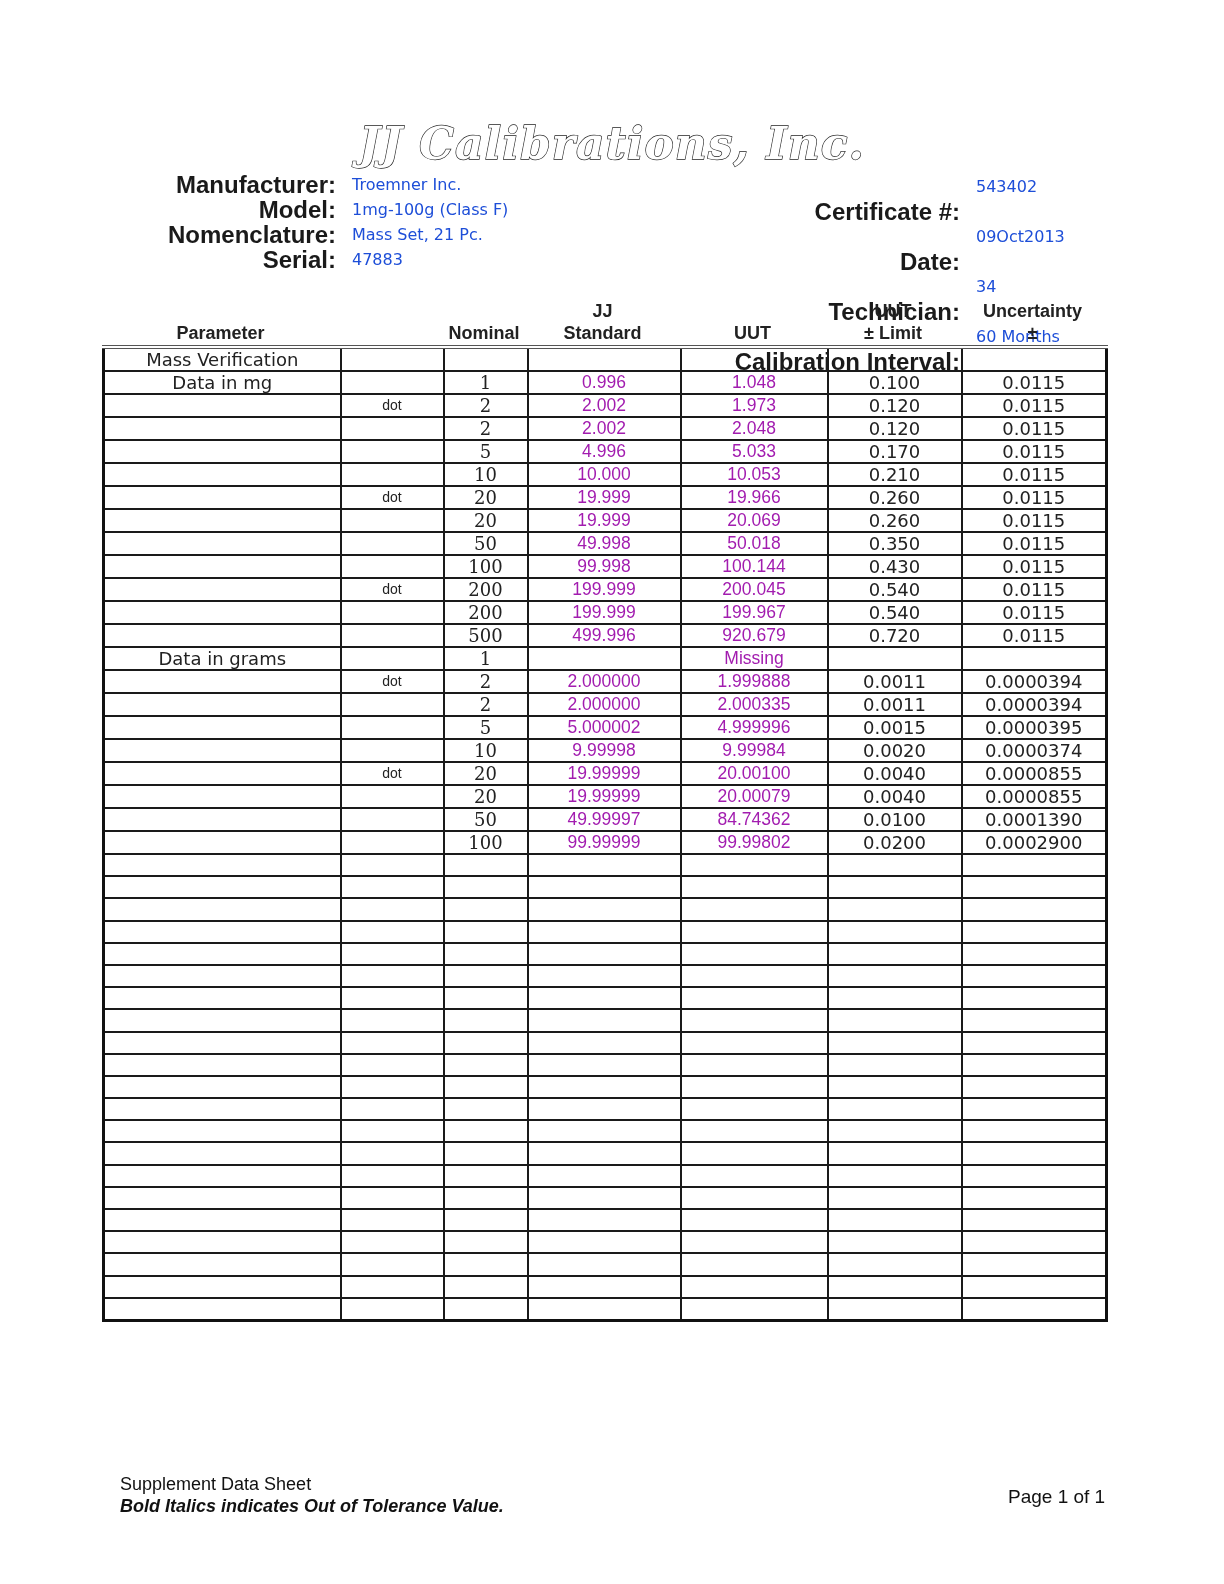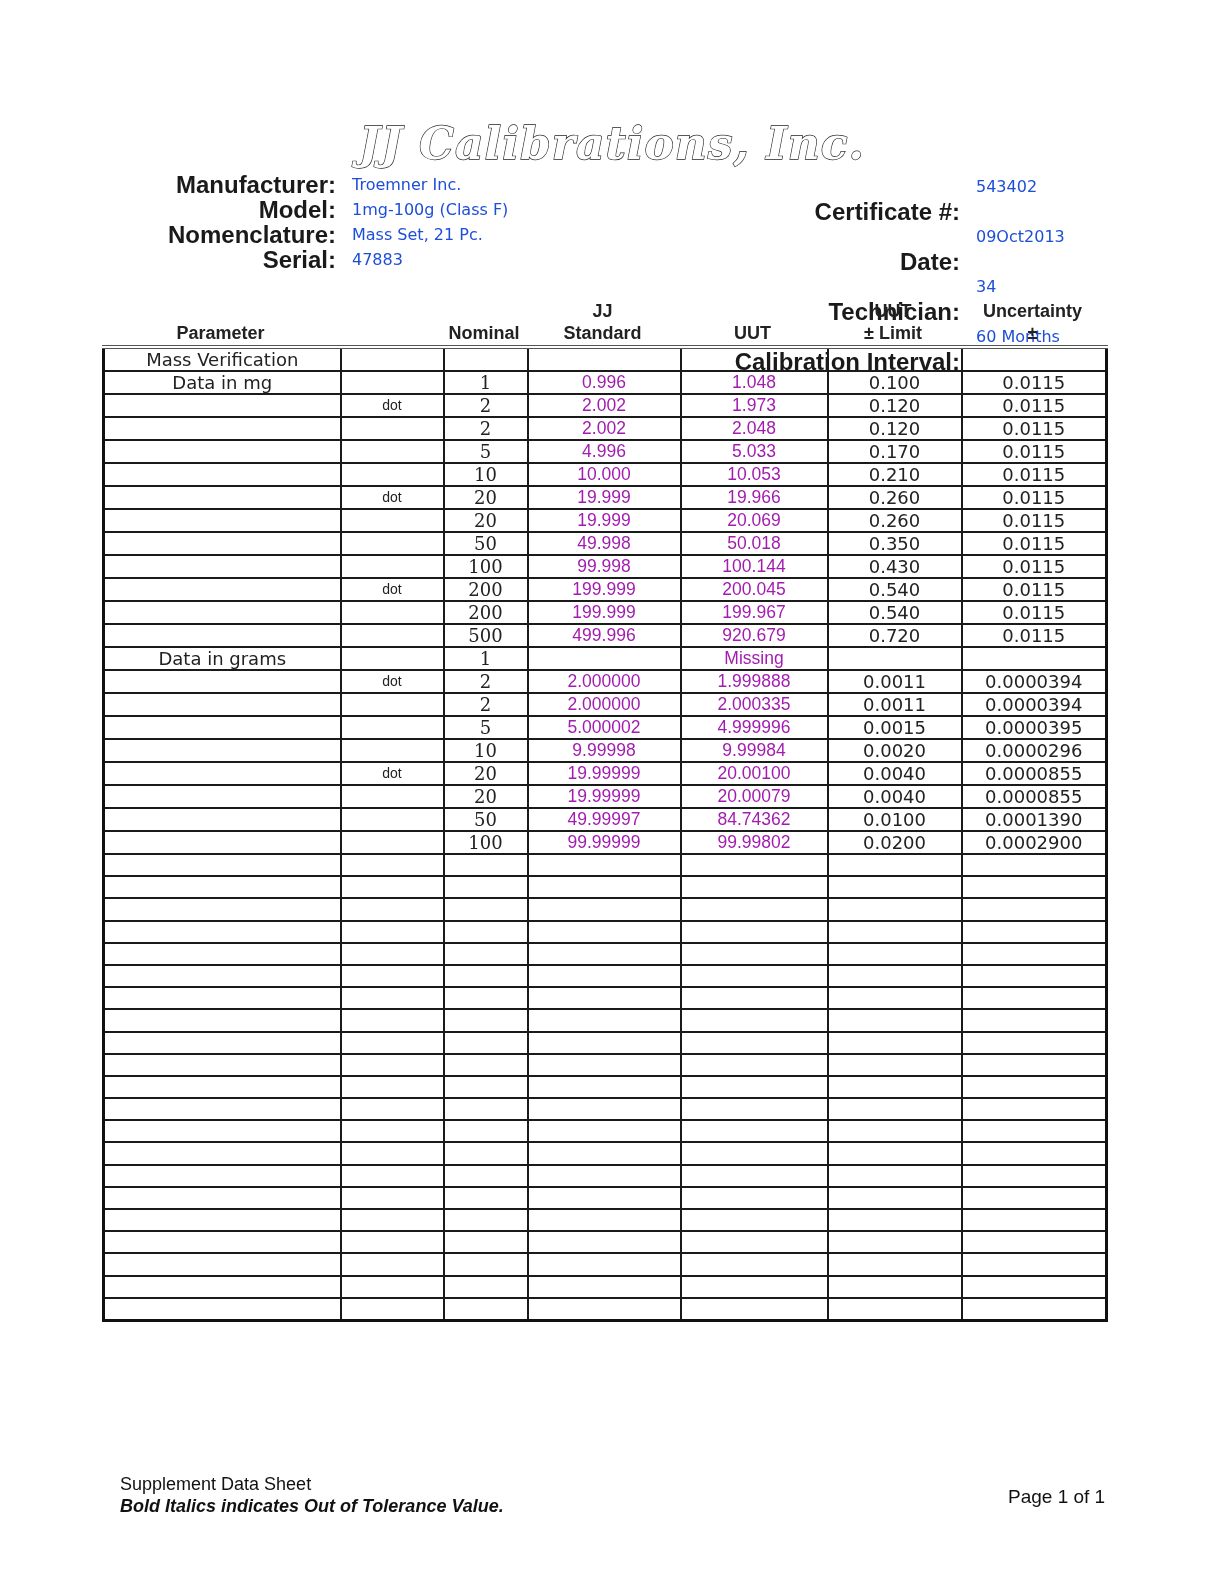--- a/index.html
+++ b/index.html
@@ -265,21 +265,21 @@
         <td class="c-lim">0.0015</td>
         <td class="c-lim">0.0000395</td>
       </tr>
       <tr class="data">
         <td class="c-param"></td>
         <td class="c-dot"></td>
         <td class="c-nom">10</td>
         <td class="c-num">9.99998</td>
         <td class="c-num">9.99984</td>
         <td class="c-lim">0.0020</td>
-        <td class="c-lim">0.0000296</td>
+        <td class="c-lim">0.0000374</td>
       </tr>
       <tr class="data">
         <td class="c-param"></td>
         <td class="c-dot">dot</td>
         <td class="c-nom">20</td>
         <td class="c-num">19.99999</td>
         <td class="c-num">20.00100</td>
         <td class="c-lim">0.0040</td>
         <td class="c-lim">0.0000855</td>
       </tr>

